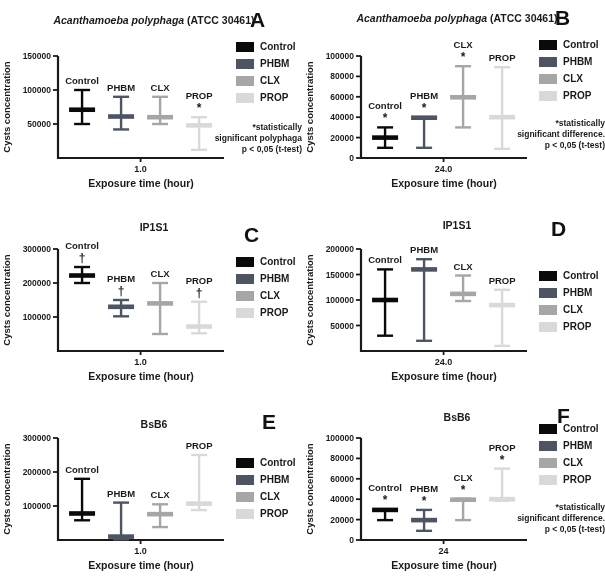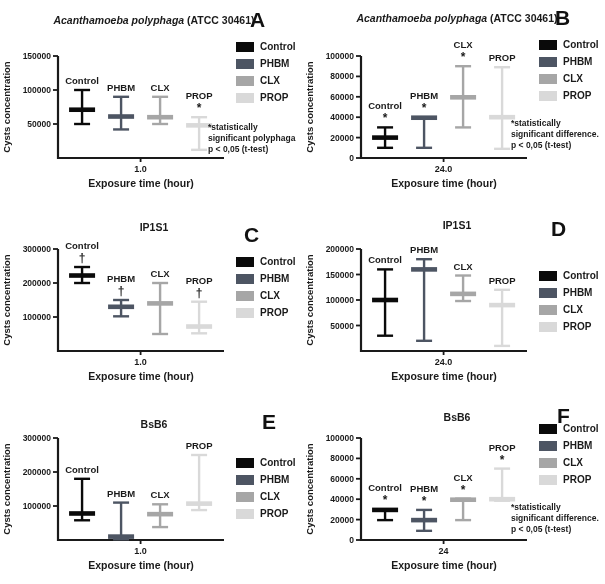--- a/index.html
+++ b/index.html
@@ -37,21 +37,21 @@
 
   .legend{position:absolute;left:236px;width:66px;}
   .panel-a .legend{top:42px}.panel-b .legend{top:40px}
   .panel-c .legend{top:62px}.panel-d .legend{top:76px}
   .panel-e .legend{top:68px}.panel-f .legend{top:34px}
   .legend-item{display:flex;align-items:center;margin-bottom:7px;}
   .legend-swatch{width:18px;height:10px;flex:0 0 18px;margin-right:6px;}
   .legend-label{font-size:10px;font-weight:bold;color:#1a1a1a;line-height:1;}
 
   .note{
-    position:absolute;left:208px;width:94px;text-align:left;
+    position:absolute;left:208px;width:94px;text-align:right;
     font-size:8.5px;font-weight:bold;color:#1a1a1a;line-height:1.3;
     white-space:nowrap;overflow:hidden;
   }
   .panel-a .note{top:122px}.panel-b .note{top:118px}
   .panel-c .note{top:126px}.panel-f .note{top:112px}
 </style>
 </head>
 <body>
 
 <div id="figure">

